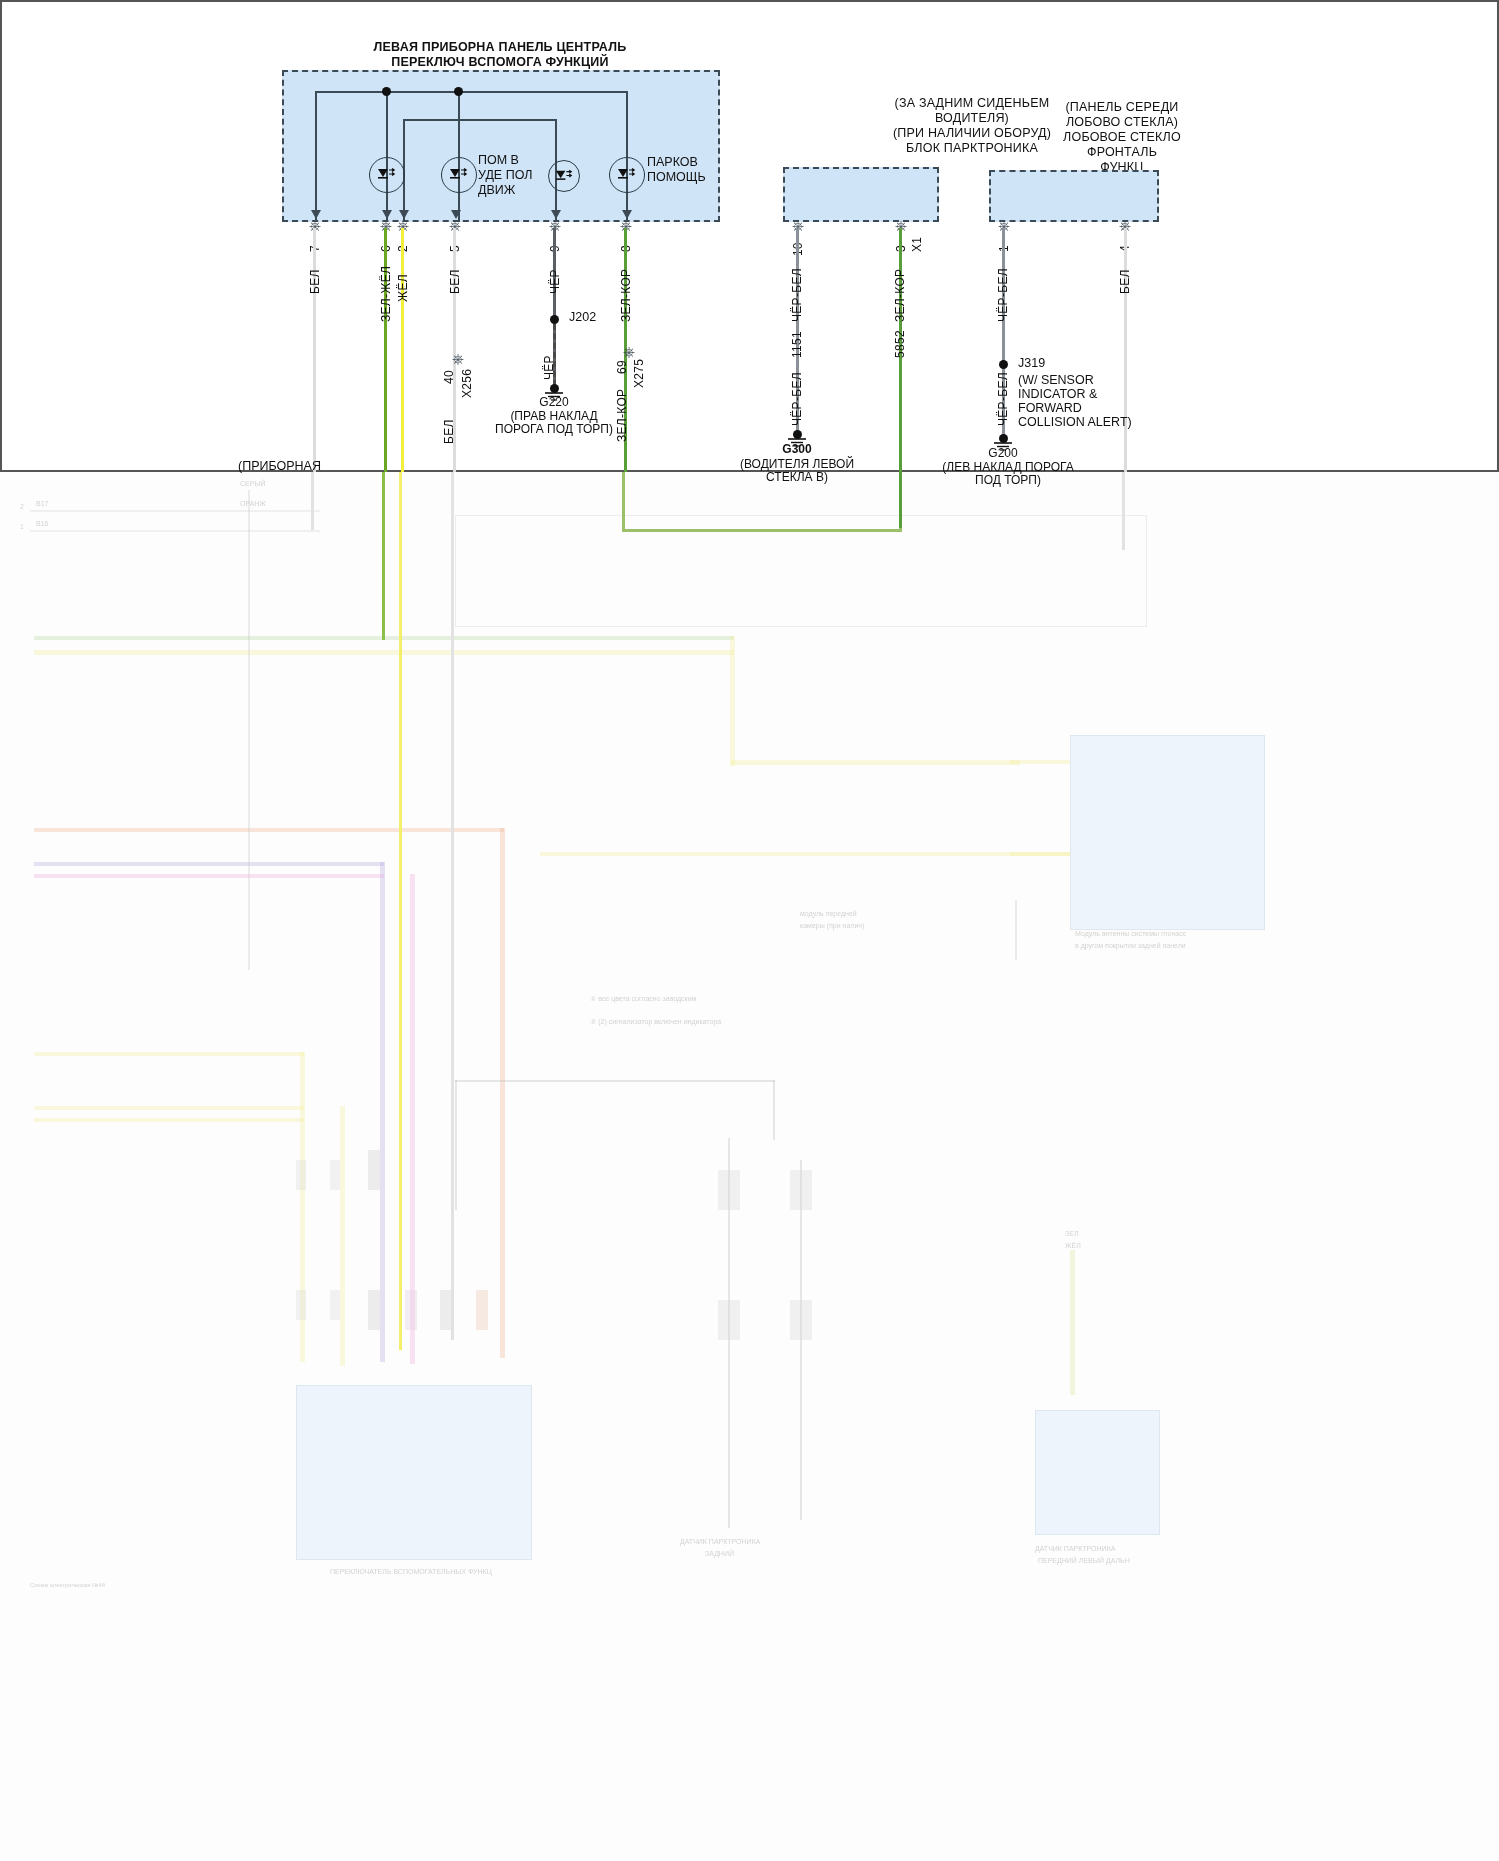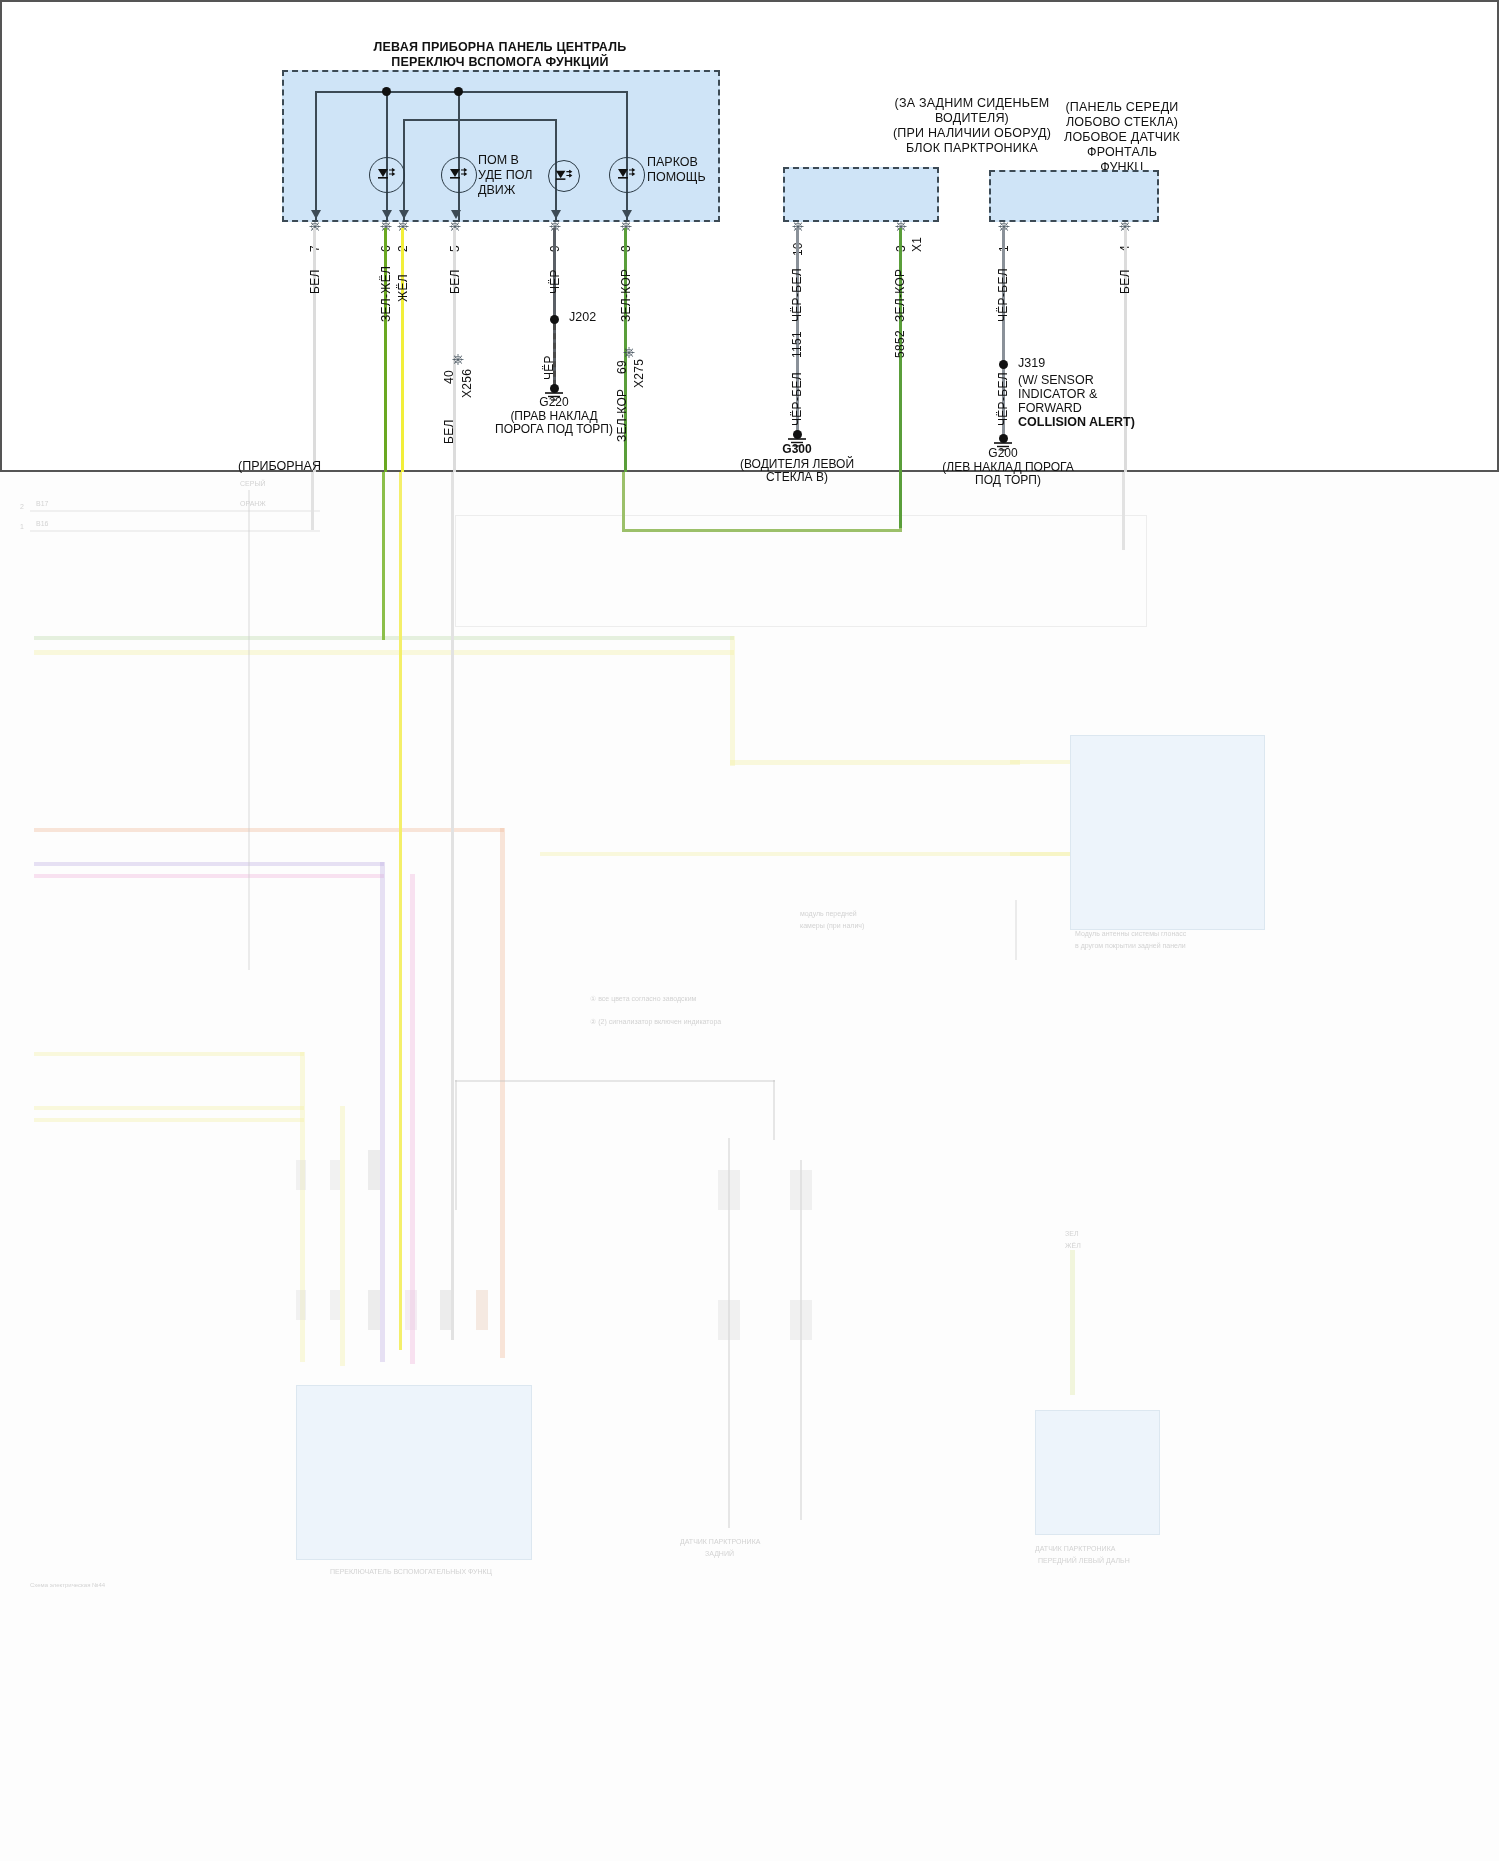--- a/index.html
+++ b/index.html
@@ -284,21 +284,21 @@
         <line x1="3" y1="2" x2="21" y2="2" stroke="#111" stroke-width="1.6"></line>
         <line x1="6" y1="5.5" x2="18" y2="5.5" stroke="#111" stroke-width="1.4"></line>
         <line x1="9" y1="9" x2="15" y2="9" stroke="#111" stroke-width="1.2"></line>
       </svg>
     <div class="ctext" style="left:755px;top:440px;width:80px;font-weight:bold;">G300</div>
     <div class="ctext" style="left:730px;top:455px;width:130px;">(ВОДИТЕЛЯ ЛЕВОЙ</div>
     <div class="ctext" style="left:730px;top:468px;width:130px;">СТЕКЛА B)</div>
 
     <div class="modcap thin" style="left:975px;top:98px;width:290px;">(ПАНЕЛЬ СЕРЕДИ</div>
     <div class="modcap thin" style="left:975px;top:113px;width:290px;">ЛОБОВО СТЕКЛА)</div>
-    <div class="modcap thin" style="left:975px;top:128px;width:290px;">ЛОБОВОЕ ДАТЧИК</div>
+    <div class="modcap thin" style="left:975px;top:128px;width:290px;">ЛОБОВОЕ СТЕКЛО</div>
     <div class="modcap thin" style="left:975px;top:143px;width:290px;">ФРОНТАЛЬ</div>
     <div class="modcap thin" style="left:975px;top:158px;width:290px;">ФУНКЦ</div>
 
     <div class="mod" style="left:987px;top:168px;width:170px;height:52px;"></div>
 
     <div class="conn" style="left:996px;top:215px;">⎈</div>
     <div class="conn" style="left:1117px;top:215px;">⎈</div>
     <div class="vnum" style="left:995px;top:250px;">1</div>
     <div class="vnum" style="left:1116px;top:250px;">4</div>
 
@@ -306,21 +306,21 @@
     <div class="wire white" style="left:1122px;top:226px;height:244px;"></div>
 
     <div class="vlabel" style="left:994px;top:320px;">ЧЁР-БЕЛ</div>
     <div class="vlabel" style="left:1116px;top:292px;">БЕЛ</div>
 
     <div class="dot" style="left:997px;top:358px;"></div>
     <div class="hlabel" style="left:1016px;top:354px;">J319</div>
     <div class="hlabel" style="left:1016px;top:371px;">(W/ SENSOR</div>
     <div class="hlabel" style="left:1016px;top:385px;">INDICATOR &amp;</div>
     <div class="hlabel" style="left:1016px;top:399px;">FORWARD</div>
-    <div class="hlabel" style="left:1016px;top:413px;font-weight:bold;">COLLISION ALERT)</div>
+    <div class="hlabel" style="left:1016px;top:413px;">COLLISION ALERT)</div>
     <div class="vlabel" style="left:994px;top:424px;">ЧЁР-БЕЛ</div>
 
     <div class="dot" style="left:997px;top:432px;"></div>
     <svg style="position:absolute;left:989px;top:439px;" width="24" height="12" viewBox="0 0 24 12">
         <line x1="3" y1="2" x2="21" y2="2" stroke="#111" stroke-width="1.6"></line>
         <line x1="6" y1="5.5" x2="18" y2="5.5" stroke="#111" stroke-width="1.4"></line>
         <line x1="9" y1="9" x2="15" y2="9" stroke="#111" stroke-width="1.2"></line>
       </svg>
     <div class="ctext" style="left:961px;top:444px;width:80px;">G200</div>
     <div class="ctext" style="left:936px;top:458px;width:140px;">(ЛЕВ НАКЛАД ПОРОГА</div>

